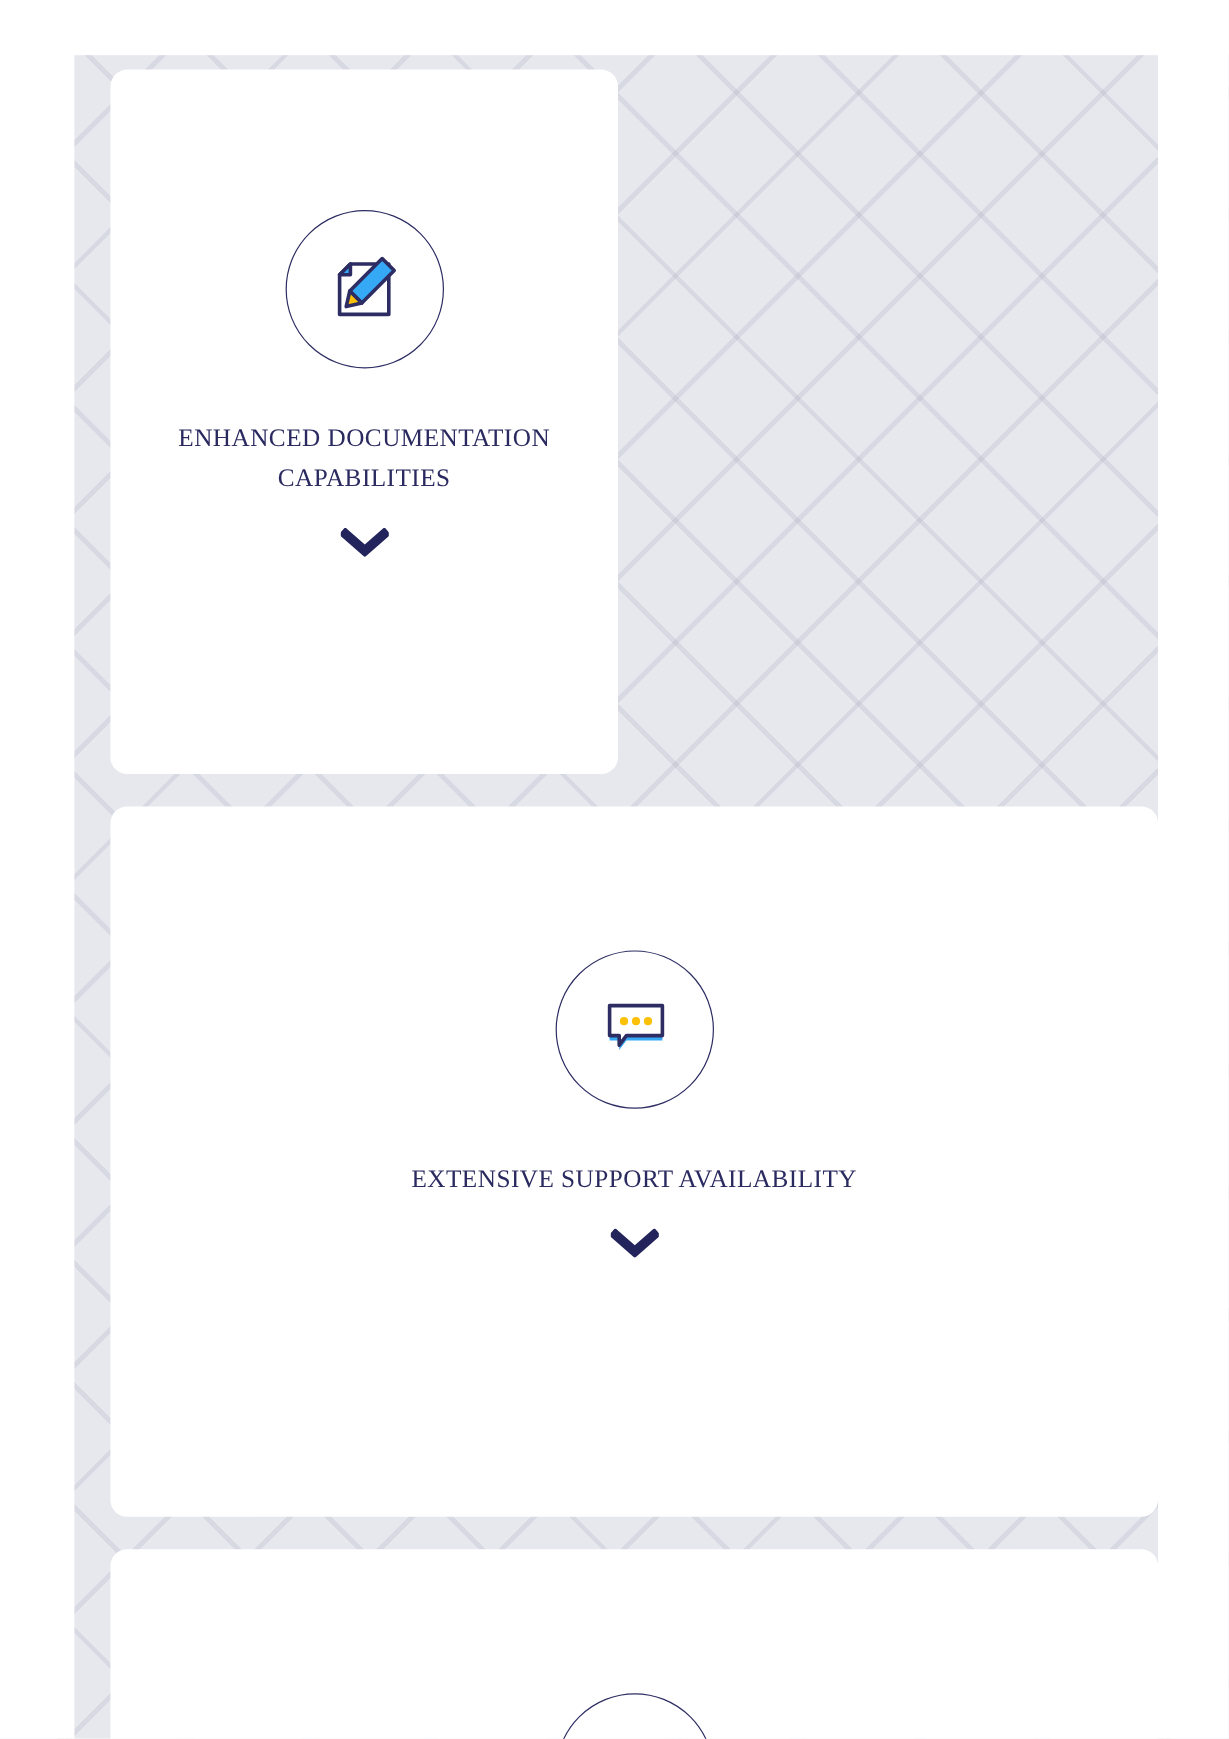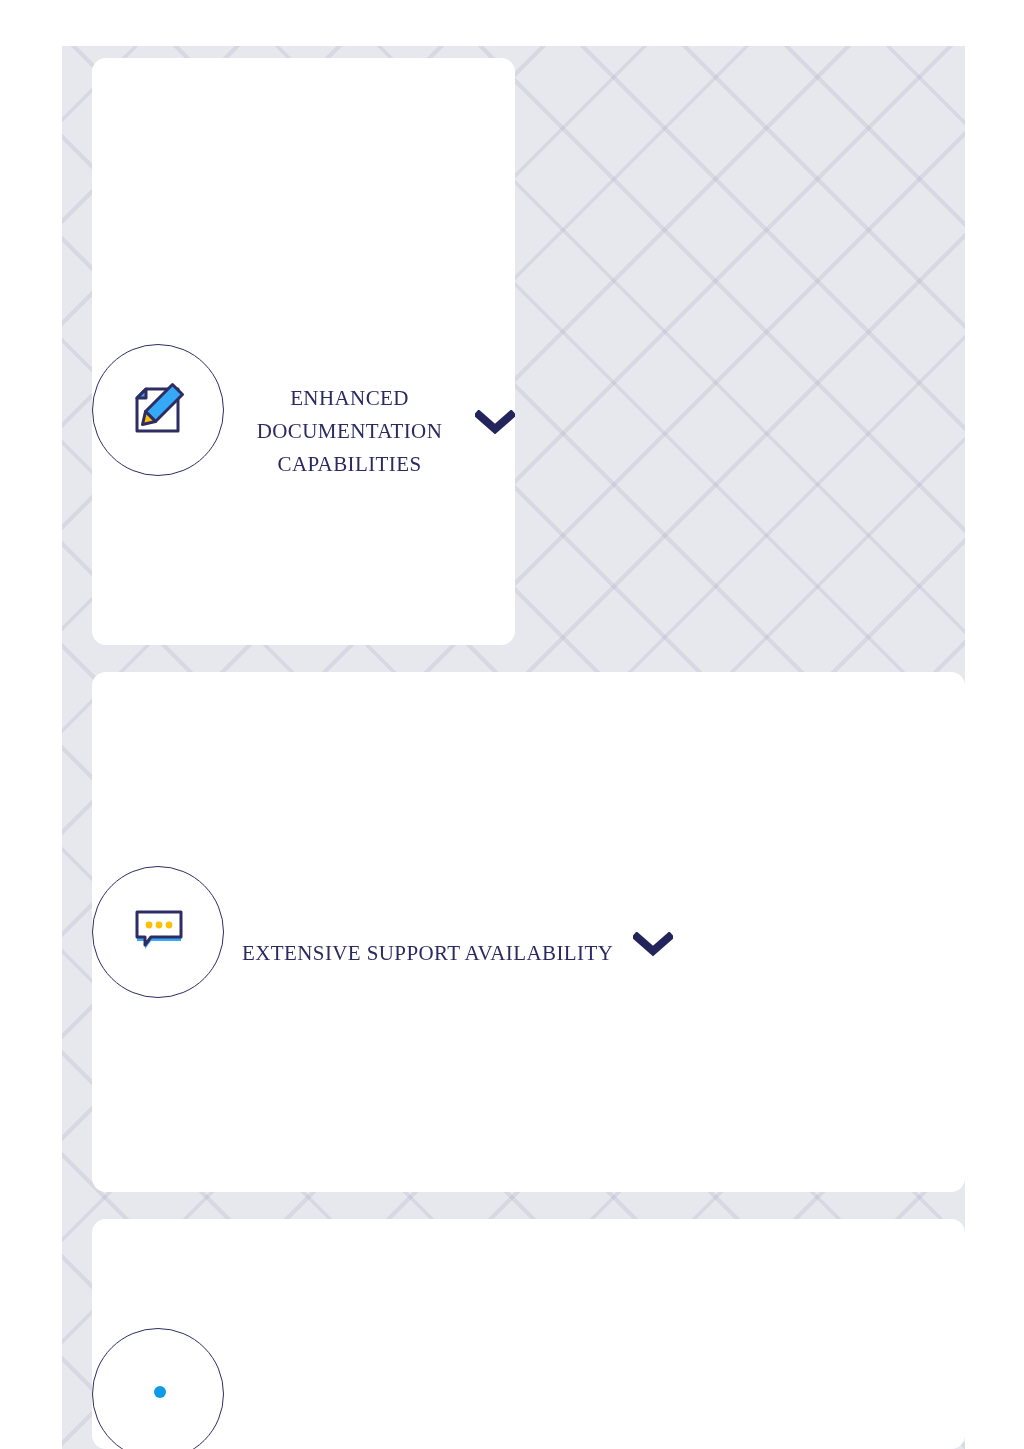--- a/index.html
+++ b/index.html
@@ -62,31 +62,31 @@
     display: flex;
     gap: 27px;
     margin-bottom: 27px;
   }
 
   .card {
     background: #ffffff;
     border-radius: 14px;
     box-sizing: border-box;
     display: flex;
-    flex-direction: row;
+    flex-direction: column;
     align-items: center;
     overflow: hidden;
     position: relative;
   }
 
   .card.half  { width: 423px; }
   .card.full  { width: 873px; }
 
   .card.r1 { height: 587px; padding-top: 117px; }
-  .card.r2 { height: 520px; }
+  .card.r2 { height: 592px; padding-top: 120px; }
   .card.r3 { height: 230px; padding-top: 120px; }
 
   
   .icon-circle {
     width: 132px;
     height: 132px;
     border-radius: 50%;
     border: 1.4px solid #2d2d63;
     display: flex;
     align-items: center;

